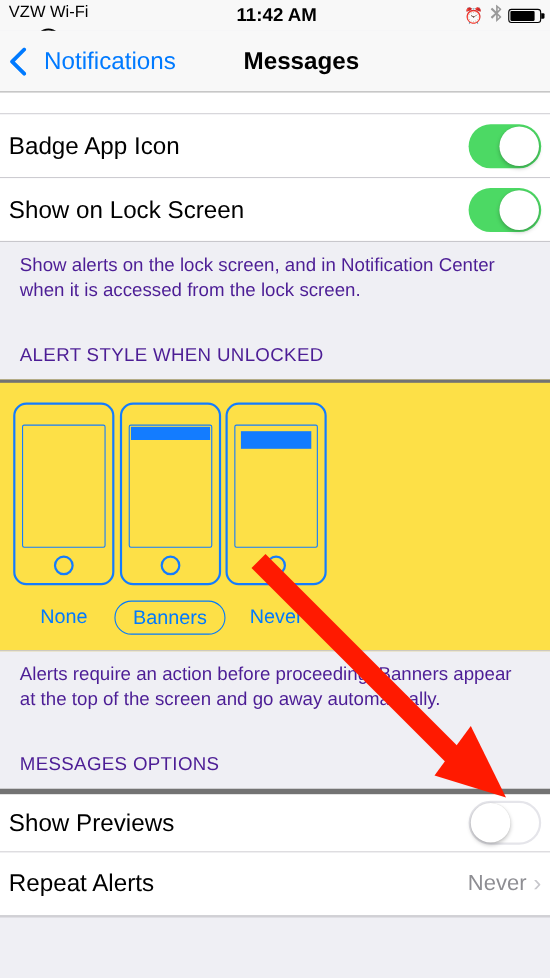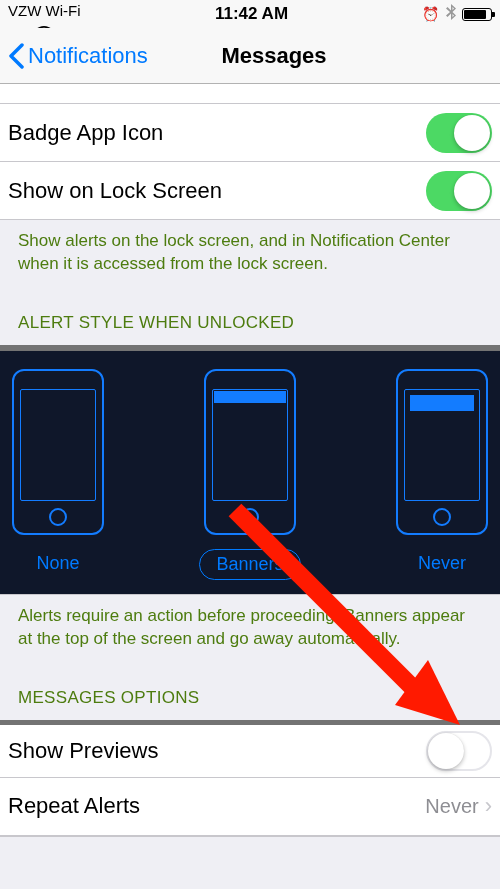--- a/index.html
+++ b/index.html
@@ -44,21 +44,21 @@
   .battery-fill { position:absolute; left:1px; top:1px; bottom:1px; width:78%; background:#000; border-radius:1px;}
 
   
   .navbar {
     height: 56px;
     background: #f8f8f8;
     border-bottom: 1px solid #b2b2b2;
     display:flex; align-items:center; position:relative;
     padding: 0 8px;
   }
-  .back { display:flex; align-items:center; color:#007aff; font-size:22px; gap:4px;}
+  .back { display:flex; align-items:center; color:#007aff; font-size:22px; gap:16px;}
   .back-chevron { font-size:30px; line-height:0; }
   .nav-title { position:absolute; left:4px; right:0; text-align:center; font-size:22px; font-weight:600; pointer-events:none;padding-left:44px;}
 
   
   .cell {
     background:#fff;
     min-height:58px;
     display:flex; align-items:center; justify-content:space-between;
     padding: 0 8px;
     font-size:22px;
@@ -77,31 +77,31 @@
   .knob {
     position:absolute; width:36px; height:36px; border-radius:50%; background:#fff;
     box-shadow: 0 2px 4px rgba(0,0,0,0.25), 0 0 1px rgba(0,0,0,0.15);
     top:2px;
   }
   .switch.on .knob { right:2px; }
   .switch.off .knob { left:0px; top:0px; }
 
   
   .footer-text, .header-text {
-    color:#4d7c0f; font-size:17px; padding: 10px 18px 14px; line-height:1.35;
+    color:#4c1d95; font-size:17px; padding: 10px 18px 14px; line-height:1.35;
   }
   .header-text { text-transform: none; padding-top:22px; padding-bottom:10px; font-size:17px; letter-spacing:0.3px;}
   .group-top { border-top:5px solid #737373; }
 
   
   .alert-picker {
-    background:#0f172a;
-    border-top:6px solid #737373;
+    background:#fde047;
+    border-top:3px solid #737373;
     border-bottom:1px solid #c8c7cc;
-    display:flex; justify-content:space-between; padding:18px 12px 14px;
+    display:flex; justify-content:flex-start; padding:18px 12px 14px;
   }
   .alert-opt { text-align:center; }
   .phone-frame {
     width:92px; height:166px; border:2px solid #137cff; border-radius:12px; position:relative; margin:0 auto 14px;
   }
   .phone-screen {
     position:absolute; left:6px; right:6px; top:18px; bottom:32px; border:1.5px solid #137cff; border-radius:2px; overflow:hidden;
   }
   .banner-bar { position:absolute; left:1px; right:1px; top:1px; height:12px; background:#137cff; }
   .alert-modal-bar { position:absolute; left:5px; right:5px; top:5px; height:16px; background:#137cff; }

